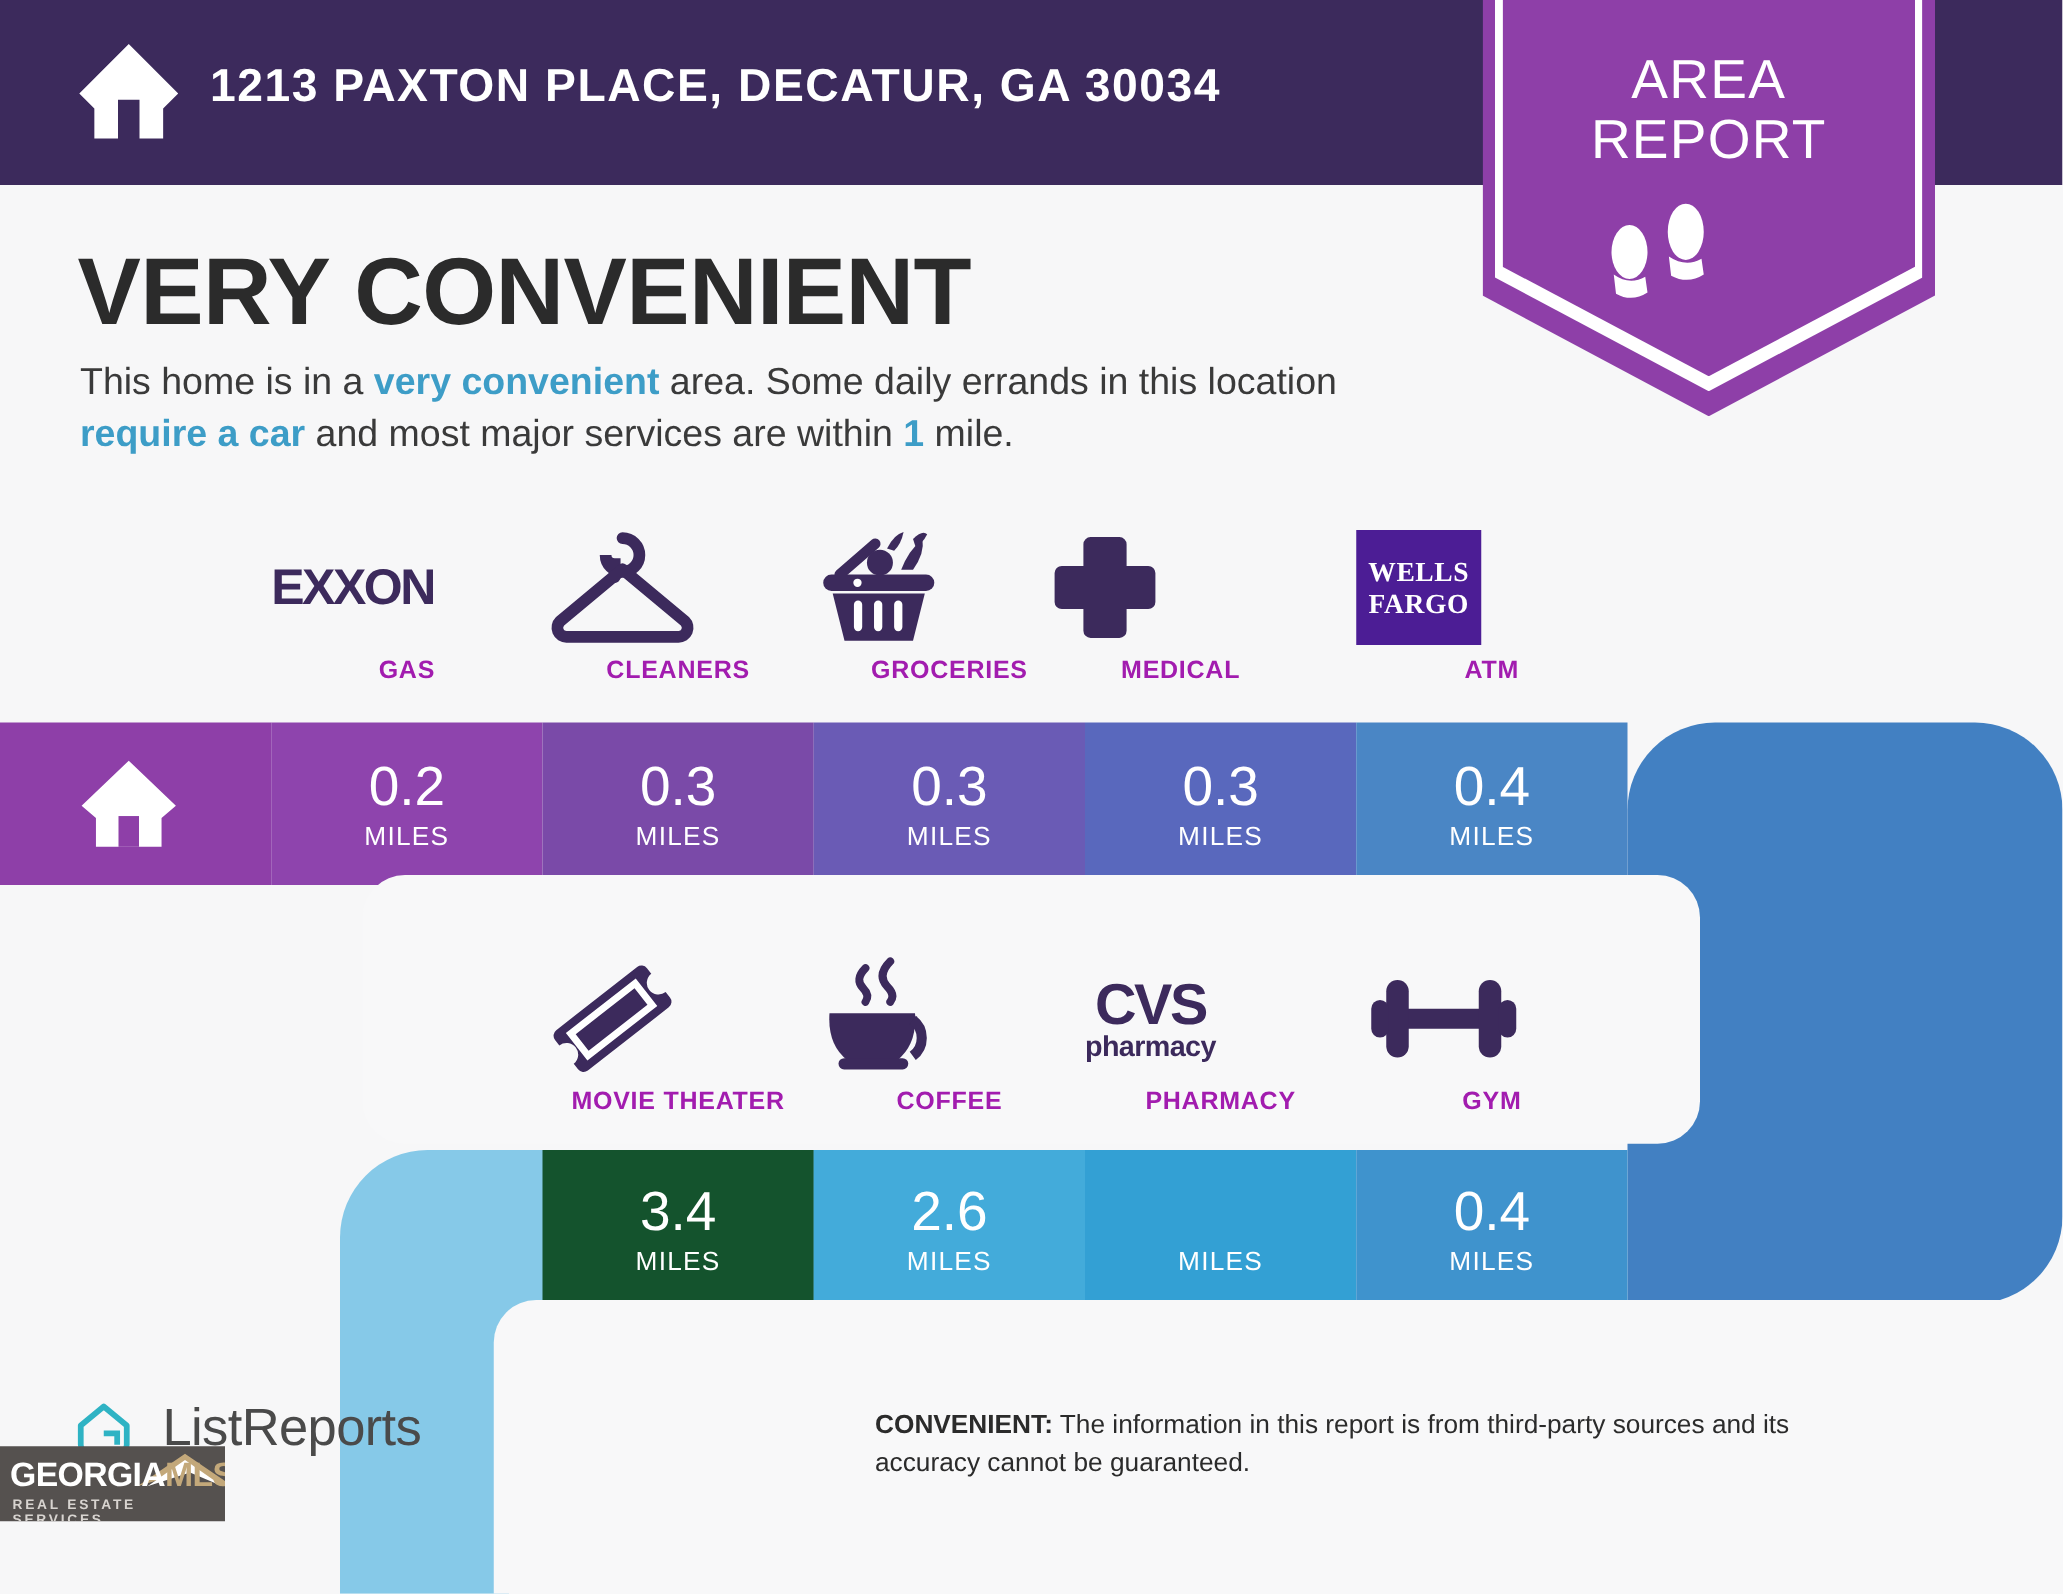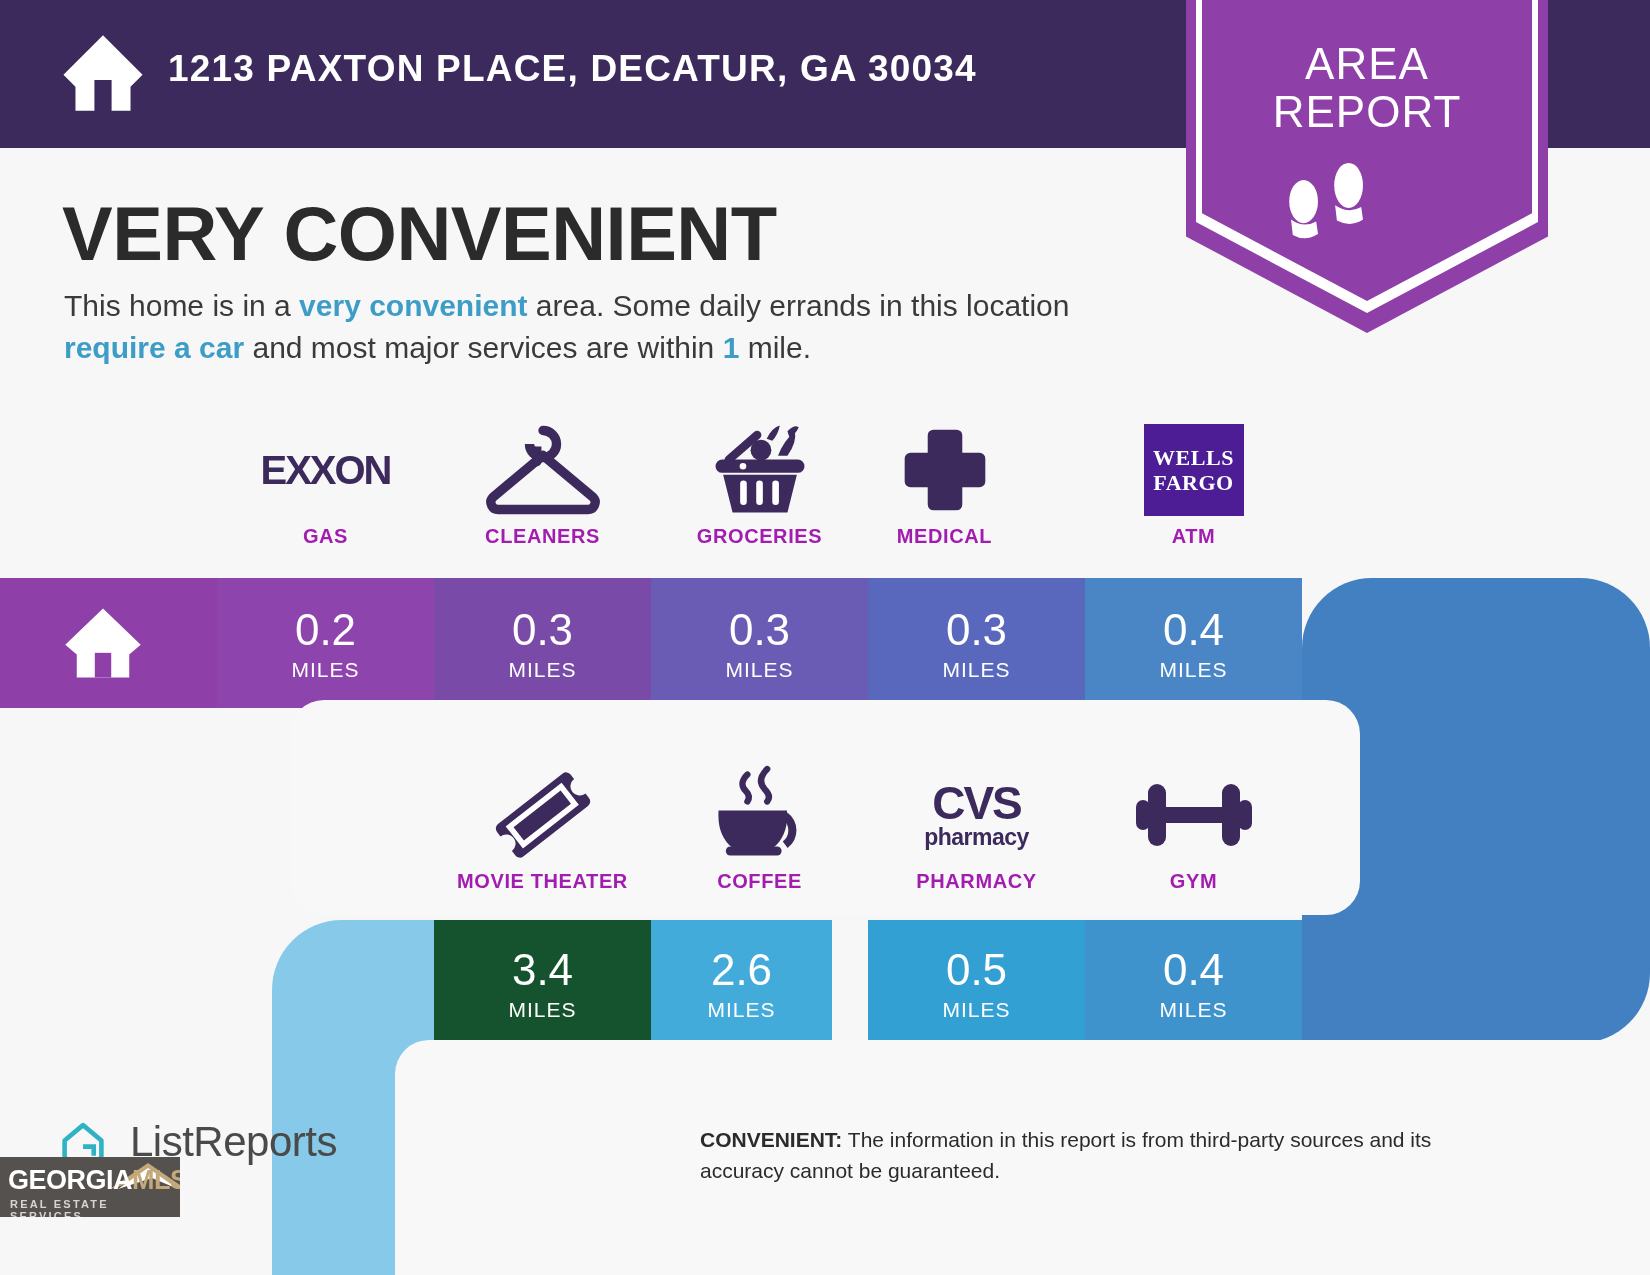--- a/index.html
+++ b/index.html
@@ -76,21 +76,21 @@
     position:absolute;width:100%;text-align:center;
     color:#ffffff;font-size:21px;letter-spacing:1px;
   }
 
   
   .icon-cell{position:absolute;text-align:center;}
   .icon-label{
     font-size:20px;font-weight:bold;color:#a21caf;letter-spacing:0.6px;
     white-space:nowrap;
   }
-  .icon-art{height:110px;display:flex;align-items:center;justify-content:center;}
+  .icon-art{height:110px;display:flex;align-items:center;justify-content:flex-start;}
 
   
   #mid-white-card{
     position:absolute;left:290px;top:700px;width:1070px;height:215px;
     background:#f8f8f9;border-radius:34px;
   }
   #bottom-white-card{
     position:absolute;left:395px;top:1040px;width:1255px;height:235px;
     background:#f8f8f9;border-radius:34px 0 0 0;
   }
@@ -191,26 +191,25 @@
   </div>
 
   <div class="bar-seg" style="left:1302px;top:578px;width:348px;height:465px;background:#4280c2;border-radius:70px 70px 70px 0;"></div>
 
   <div class="bar-seg" style="left:272px;top:920px;width:380px;height:355px;background:#86c9e8;border-radius:70px 0 0 0;"></div>
 
   <div class="bar-seg" style="left:434px;top:920px;width:217px;height:125px;background:#14532d;">
     <div class="seg-val" style="top:28px;">3.4</div>
     <div class="seg-unit" style="top:78px;">MILES</div>
   </div>
-  <div class="bar-seg" style="left:651px;top:920px;width:181px;height:125px;background:#43abda;">
+  <div class="bar-seg" style="left:651px;top:920px;width:217px;height:125px;background:#43abda;">
     <div class="seg-val" style="top:28px;">2.6</div>
     <div class="seg-unit" style="top:78px;">MILES</div>
   </div>
   <div class="bar-seg" style="left:868px;top:920px;width:217px;height:125px;background:#33a0d4;">
-    <div class="seg-val" style="top:28px;">0.5</div>
     <div class="seg-unit" style="top:78px;">MILES</div>
   </div>
   <div class="bar-seg" style="left:1085px;top:920px;width:217px;height:125px;background:#3f93cd;">
     <div class="seg-val" style="top:28px;">0.4</div>
     <div class="seg-unit" style="top:78px;">MILES</div>
   </div>
 
 </div>
 
 <div id="mid-white-card"></div>

